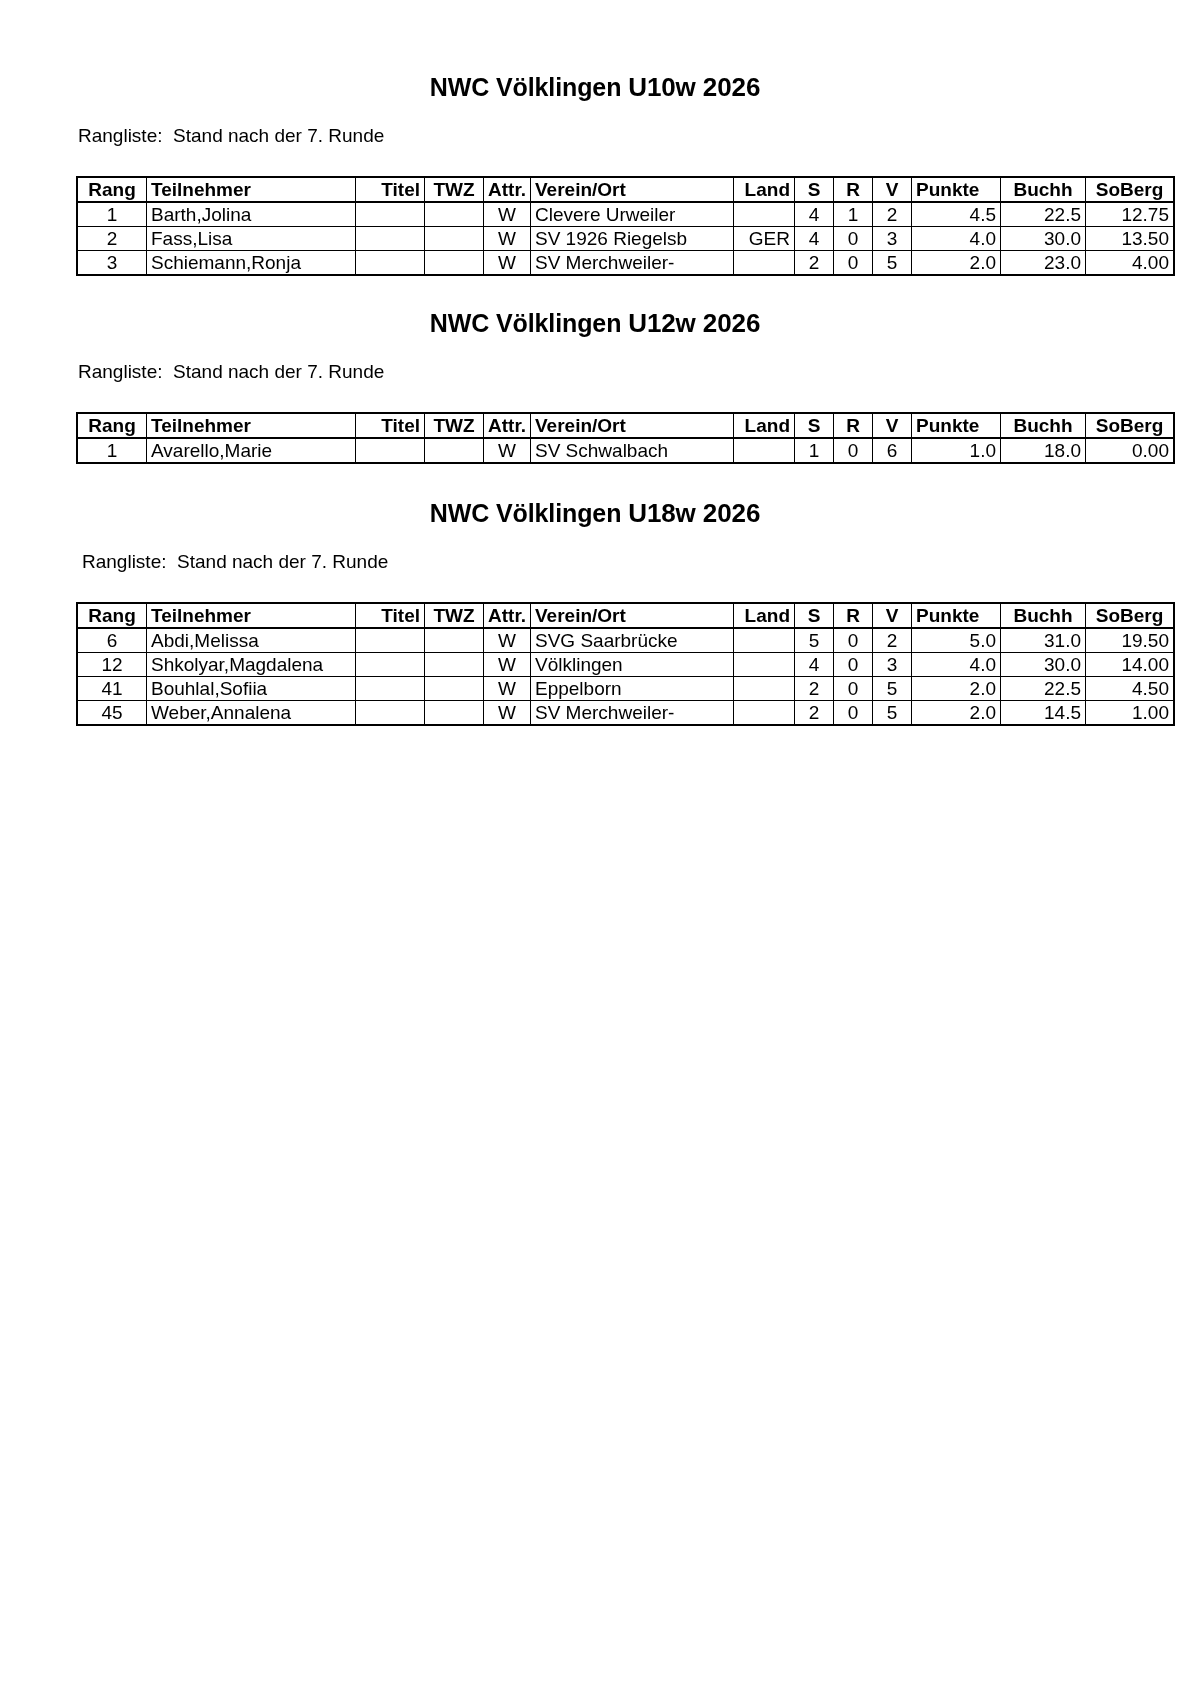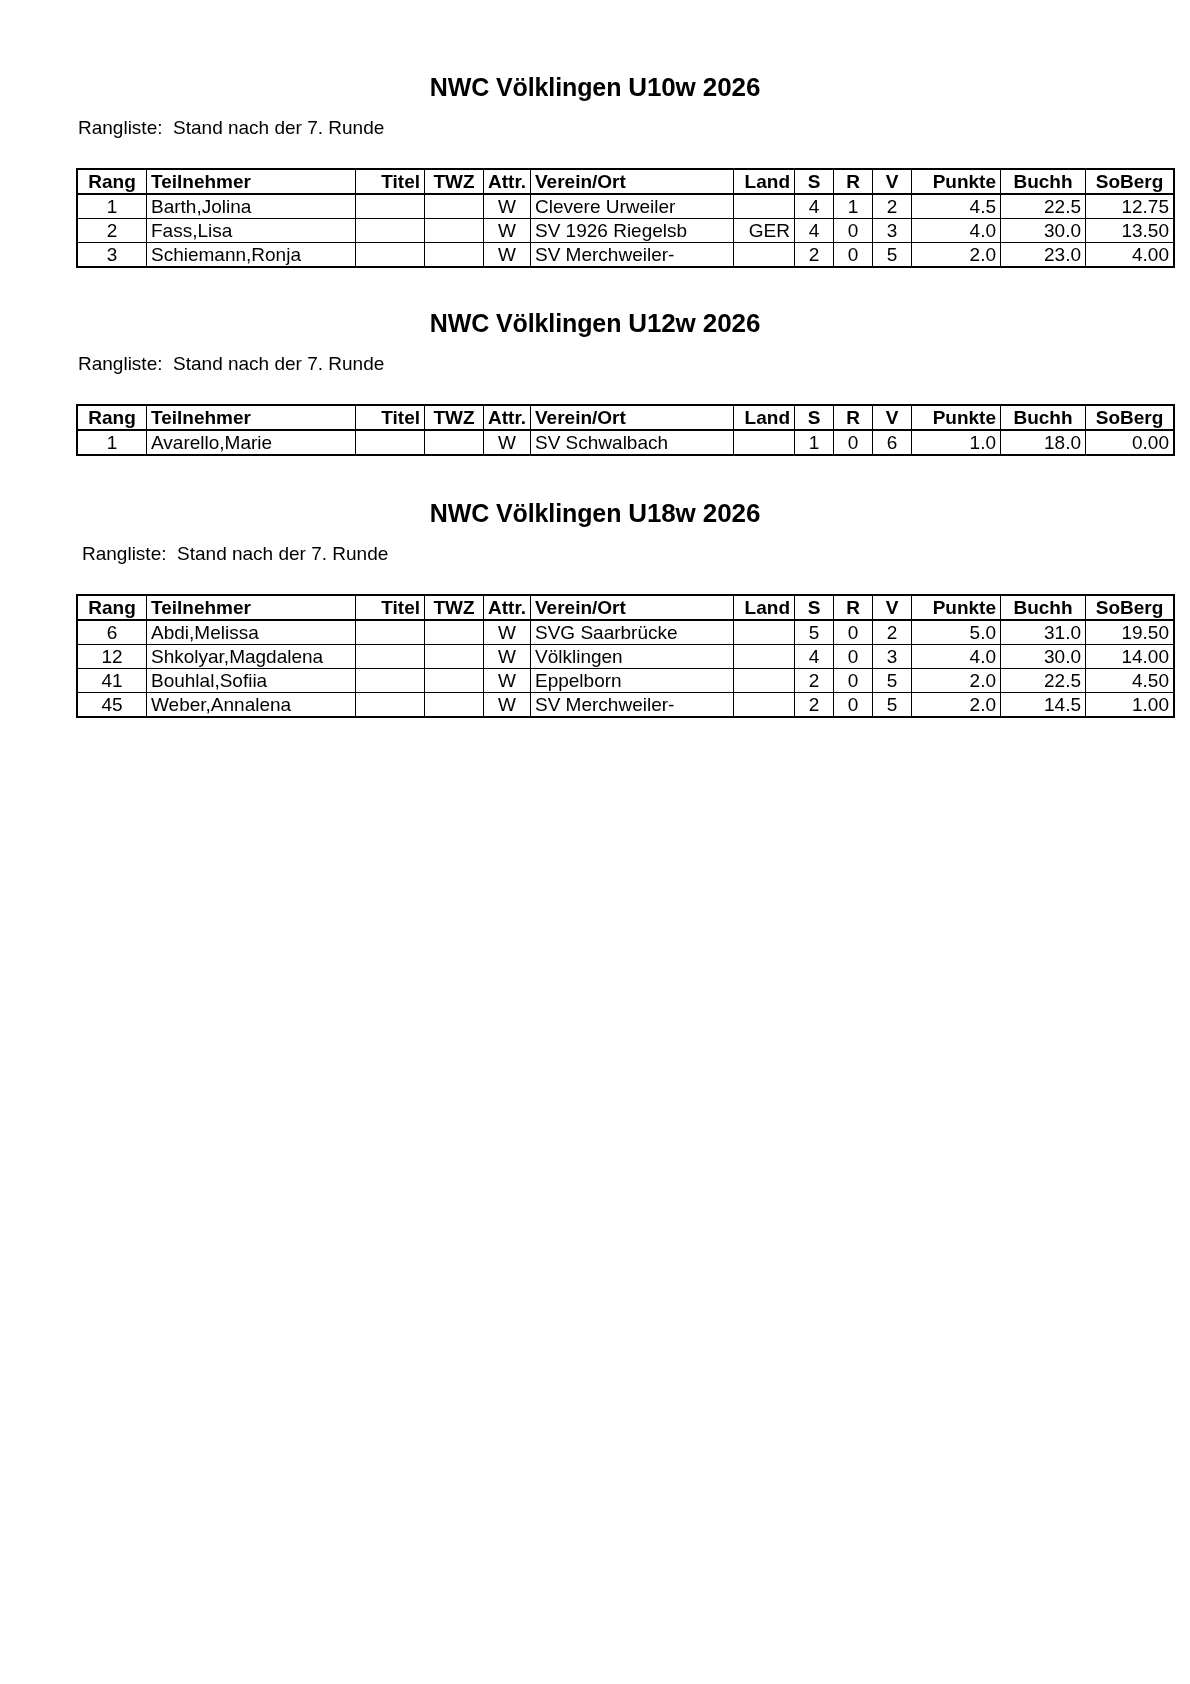--- a/index.html
+++ b/index.html
@@ -82,30 +82,30 @@
   .c-buchh  { width: 76px;  text-align: right; }
   .c-soberg { width: 79px;  text-align: right; }
 
   thead .c-rang   { text-align: center; }
   thead .c-name   { text-align: left; }
   thead .c-titel  { text-align: right; }
   thead .c-twz    { text-align: center; }
   thead .c-attr   { text-align: left; padding-right: 0; margin-left: 30px; }
   thead .c-verein { text-align: left; padding-left: 0; }
   thead .c-land   { text-align: right; }
-  thead .c-punkte { text-align: right; }
+  thead .c-punkte { text-align: left; }
   thead .c-buchh  { text-align: center; }
   thead .c-soberg { text-align: center; }
 
   
   #sec-u10  { position: absolute; left: 0;   top: 72px;  width: 1190px; }
   #sec-u12  { position: absolute; left: 0;   top: 308px; width: 1190px; }
   #sec-u18  { position: absolute; left: 0;   top: 498px; width: 1190px; }
 
-  .sec-sub  { margin-top: 14px; margin-left: 78px; }
+  .sec-sub  { margin-top: 22px; margin-left: 78px; }
   .sec-tbl  { margin-top: 28px; margin-left: 76px; }
   #sec-u18 .sec-sub { margin-left: 82px; }
   #sec-u18 .sec-tbl { margin-left: 76px; }
 </style>
 </head>
 <body>
 
 <div class="page">
 
   <div class="section" id="sec-u10">

